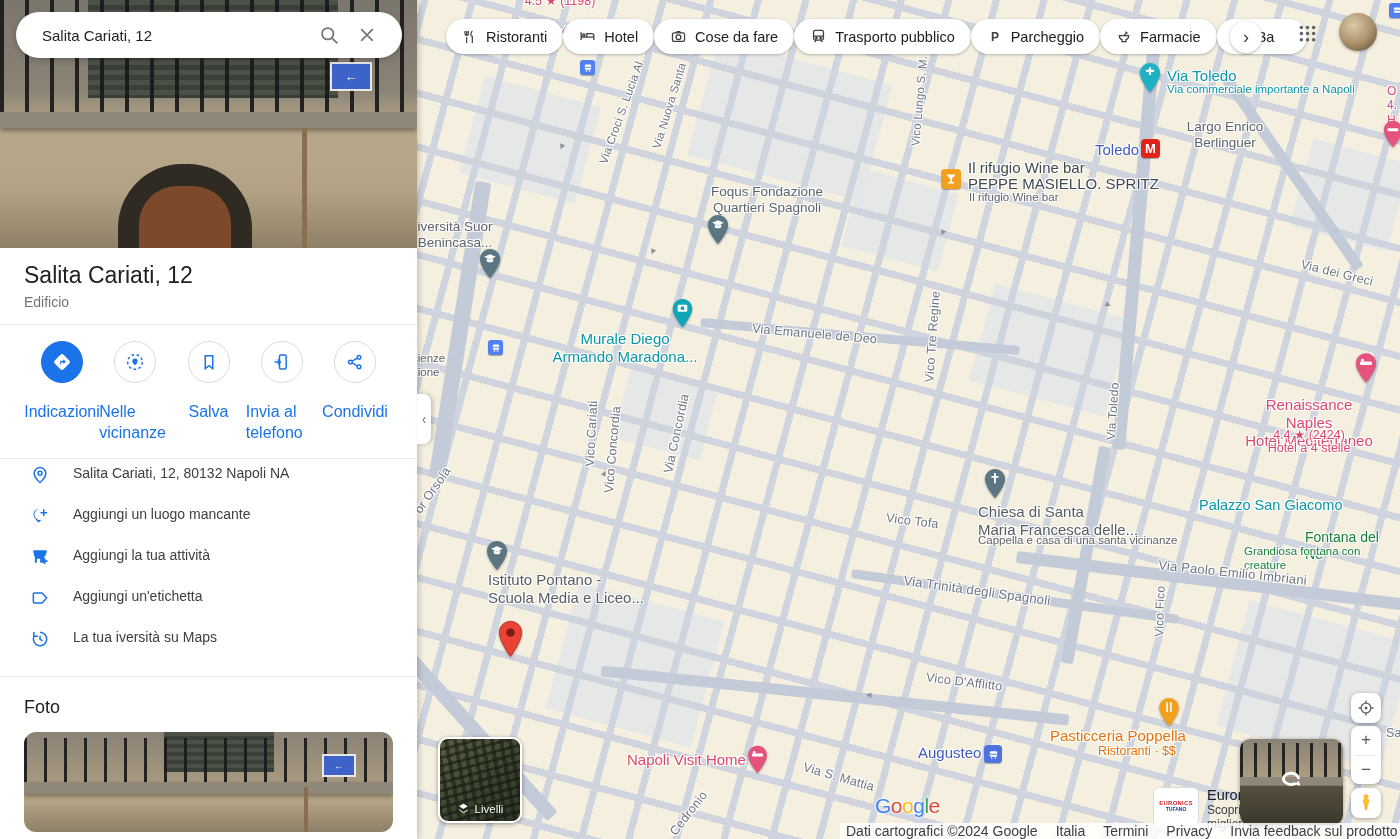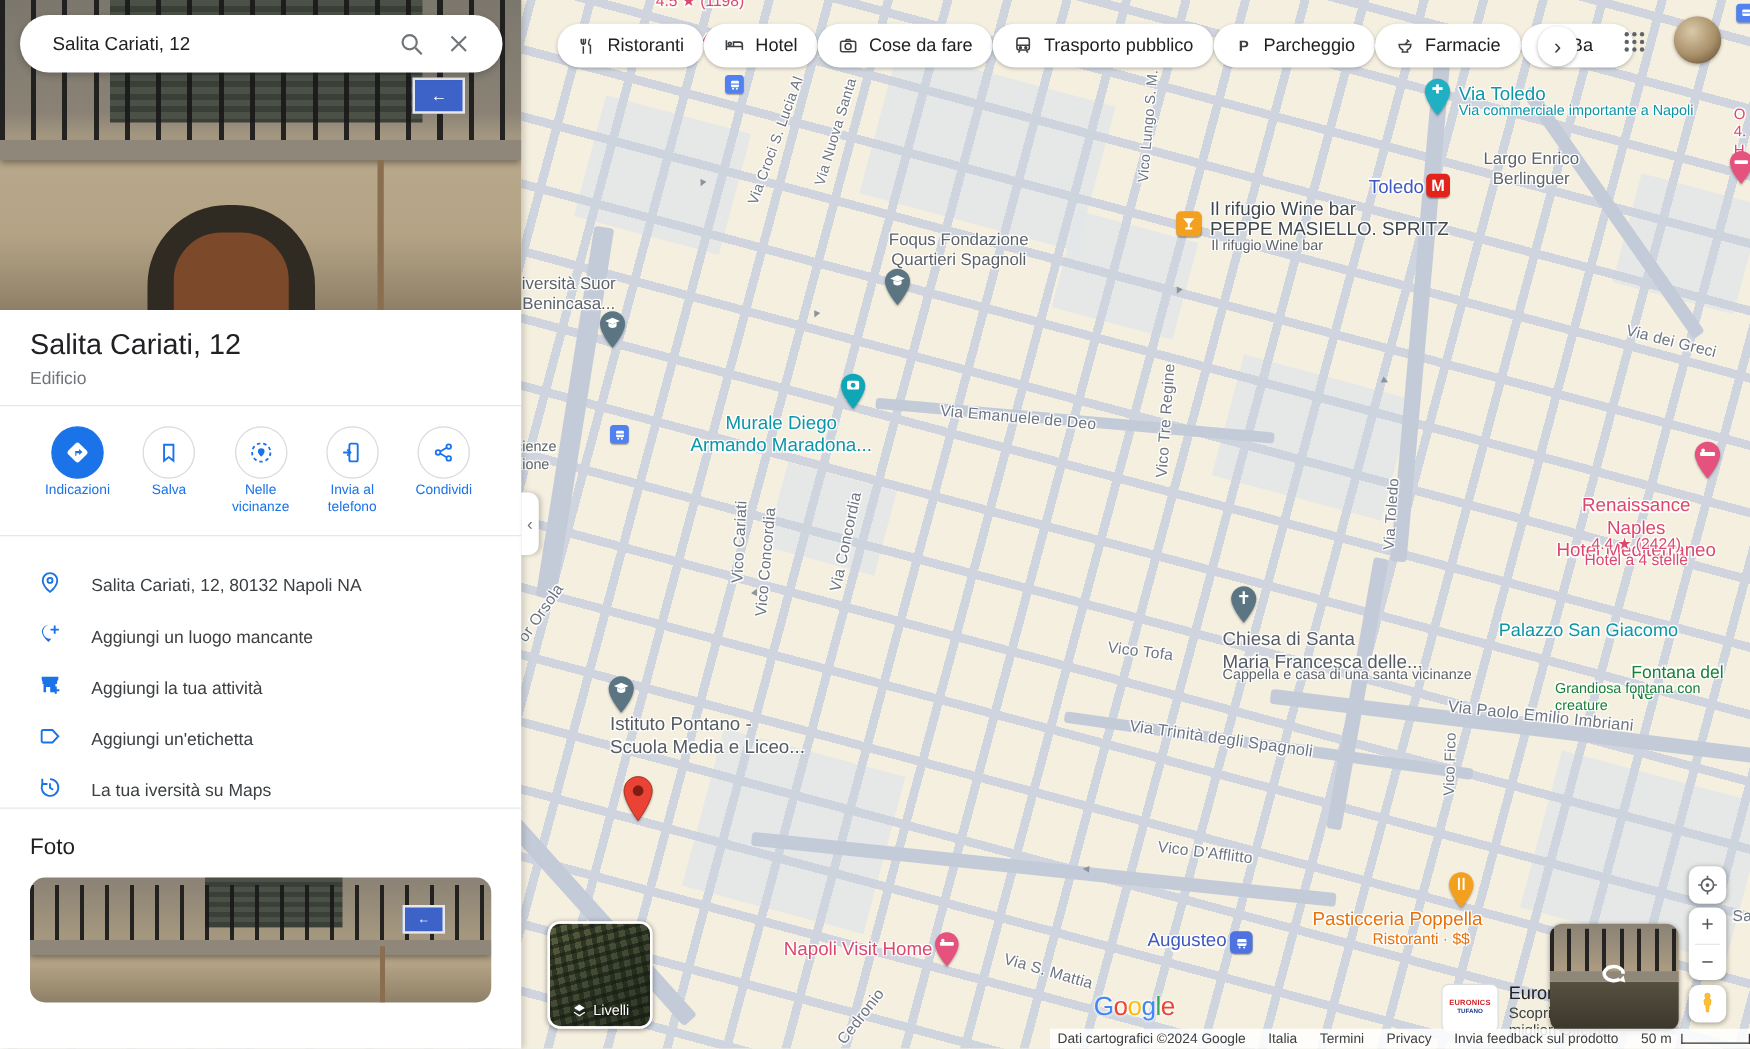--- a/index.html
+++ b/index.html
@@ -70,22 +70,22 @@
   #searchbox input{flex:1;border:none;outline:none;font-size:15px;color:#202124;font-family:inherit;background:transparent}
   .sb-ic{width:38px;display:flex;justify-content:center;cursor:pointer}
   #title-block{padding:14px 24px 14px 24px}
   #place-title{font-size:23px;color:#202124;font-weight:400}
   #place-sub{font-size:14px;color:#70757a;margin-top:5px}
   .divider{height:1px;background:#e6e8eb}
   #actions{display:flex;justify-content:space-between;padding:16px 26px 14px 26px}
   .action{display:flex;flex-direction:column;align-items:center;width:72px;cursor:pointer}
   .a-circle{width:40px;height:40px;border-radius:50%;border:1px solid #d8dade;display:flex;align-items:center;justify-content:center}
   .a-circle.filled{background:#1a73e8;border-color:#1a73e8}
-  .a-label{font-size:11px;color:#1a73e8;margin-top:2px;text-align:center;line-height:1.3}
-  .detail-row{display:flex;align-items:flex-end;height:41px;padding-left:30px;cursor:pointer}
+  .a-label{font-size:16px;color:#1a73e8;margin-top:19px;text-align:left;line-height:1.3}
+  .detail-row{display:flex;align-items:flex-start;height:41px;padding-left:30px;cursor:pointer}
   .detail-row svg{flex:none;margin-right:23px}
   .d-text{font-size:14px;color:#3c4043}
   #photos-h{font-size:18px;font-weight:500;color:#202124;padding:20px 24px 14px 24px}
   #photo-card{position:relative;margin:0 24px;width:369px;height:100px;border-radius:12px;overflow:hidden;
         background:linear-gradient(180deg,#8a8275 0,#b3a284 70px,#8e8068 100px)}
   .p-rail{position:absolute;left:0;top:6px;width:100%;height:46px;
         background:repeating-linear-gradient(90deg,rgba(25,25,25,.92) 0 3px,transparent 3px 20px)}
   .p-shutter{position:absolute;left:140px;top:0;width:110px;height:40px;
         background:repeating-linear-gradient(180deg,#4c5148 0 4px,#3a3f38 4px 8px)}
   .p-slab{position:absolute;left:0;top:50px;width:100%;height:12px;background:#8f887a;box-shadow:0 2px 4px rgba(0,0,0,.3)}
@@ -111,21 +111,21 @@
      background:repeating-linear-gradient(90deg,rgba(25,25,25,.9) 0 3px,transparent 3px 14px)}
   #svpreview .slab{position:absolute;left:0;top:38px;width:100%;height:8px;background:#8f887a}
   #svpreview .rot{position:absolute;left:38px;top:30px}
   .ctrl{position:absolute;background:#fff;border-radius:8px;box-shadow:0 1px 4px rgba(0,0,0,.35);z-index:6;
         display:flex;align-items:center;justify-content:center;cursor:pointer}
   #zoompanel{position:absolute;left:1351px;top:726px;width:30px;height:58px;background:#fff;border-radius:8px;
         box-shadow:0 1px 4px rgba(0,0,0,.35);z-index:6;display:flex;flex-direction:column}
   .zbtn{flex:1;display:flex;align-items:center;justify-content:center;font-size:17px;color:#565656;cursor:pointer}
   .zdiv{height:1px;background:#e6e6e6;margin:0 5px}
   #attrib{position:absolute;left:840px;right:0;bottom:0;height:16px;background:rgba(255,255,255,.85);z-index:7;
-        display:flex;align-items:center;font-size:11px;color:#3c4043;gap:0;padding-left:6px}
+        display:flex;align-items:center;font-size:14px;color:#3c4043;gap:0;padding-left:6px}
   #attrib span{margin-right:18px;white-space:nowrap}
   #attrib .lnk{cursor:pointer}
   #scalebar{width:92px;height:7px;border:1.5px solid #333;border-top:none;margin-left:4px}
   #glogo{position:absolute;left:875px;top:794px;z-index:6;font-size:21px;font-weight:500;letter-spacing:-.5px;
         text-shadow:0 0 3px #fff,0 0 3px #fff}
   #glogo span:nth-child(1){color:#4285F4}#glogo span:nth-child(2){color:#EA4335}
   #glogo span:nth-child(3){color:#FBBC05}#glogo span:nth-child(4){color:#4285F4}
   #glogo span:nth-child(5){color:#34A853}#glogo span:nth-child(6){color:#EA4335}
   #ad{position:absolute;left:1153px;top:787px;z-index:5;display:flex;gap:8px}
   #ad .logo{width:44px;height:37px;background:#fff;border:1px solid #dadce0;border-radius:6px;
@@ -454,34 +454,34 @@
       <span class="a-circle filled">
         <svg width="22" height="22" viewBox="0 0 24 24">
             <rect x="5.2" y="5.2" width="13.6" height="13.6" rx="2.4" transform="rotate(45 12 12)" fill="#fff"></rect>
             <path d="M10 10.6h3.4V9l2.9 2.6-2.9 2.6v-1.6H11v2.2h-1z" fill="#1a73e8"></path>
           </svg>
         </span>
       <span class="a-label">Indicazioni</span>
       </div>
     <div class="action">
       <span class="a-circle">
-        <svg width="20" height="20" viewBox="0 0 24 24" fill="none" stroke="#1a73e8" stroke-width="1.8">
-            <path d="M7.5 4.5h9V20L12 16.4 7.5 20z"></path>
-          </svg>
-        </span>
-      <span class="a-label">Salva</span>
-      </div>
-    <div class="action">
-      <span class="a-circle">
         <svg width="22" height="22" viewBox="0 0 24 24" fill="none" stroke="#1a73e8" stroke-width="1.6">
             <circle cx="12" cy="12" r="8" stroke-dasharray="3 2.6"></circle>
             <path fill="#1a73e8" stroke="none" d="M12 8.3a2.9 2.9 0 00-2.9 2.9c0 2.1 2.9 4.5 2.9 4.5s2.9-2.4 2.9-4.5A2.9 2.9 0 0012 8.3z"></path>
           </svg>
         </span>
       <span class="a-label">Nelle vicinanze</span>
+      </div>
+    <div class="action">
+      <span class="a-circle">
+        <svg width="20" height="20" viewBox="0 0 24 24" fill="none" stroke="#1a73e8" stroke-width="1.8">
+            <path d="M7.5 4.5h9V20L12 16.4 7.5 20z"></path>
+          </svg>
+        </span>
+      <span class="a-label">Salva</span>
       </div>
     <div class="action">
       <span class="a-circle">
         <svg width="20" height="20" viewBox="0 0 24 24" fill="none" stroke="#1a73e8" stroke-width="1.8">
             <rect x="9" y="3.5" width="8" height="17" rx="1.6"></rect>
             <path d="M3 12h6.5M7 9l3 3-3 3"></path>
           </svg>
         </span>
       <span class="a-label">Invia al telefono</span>
       </div>

